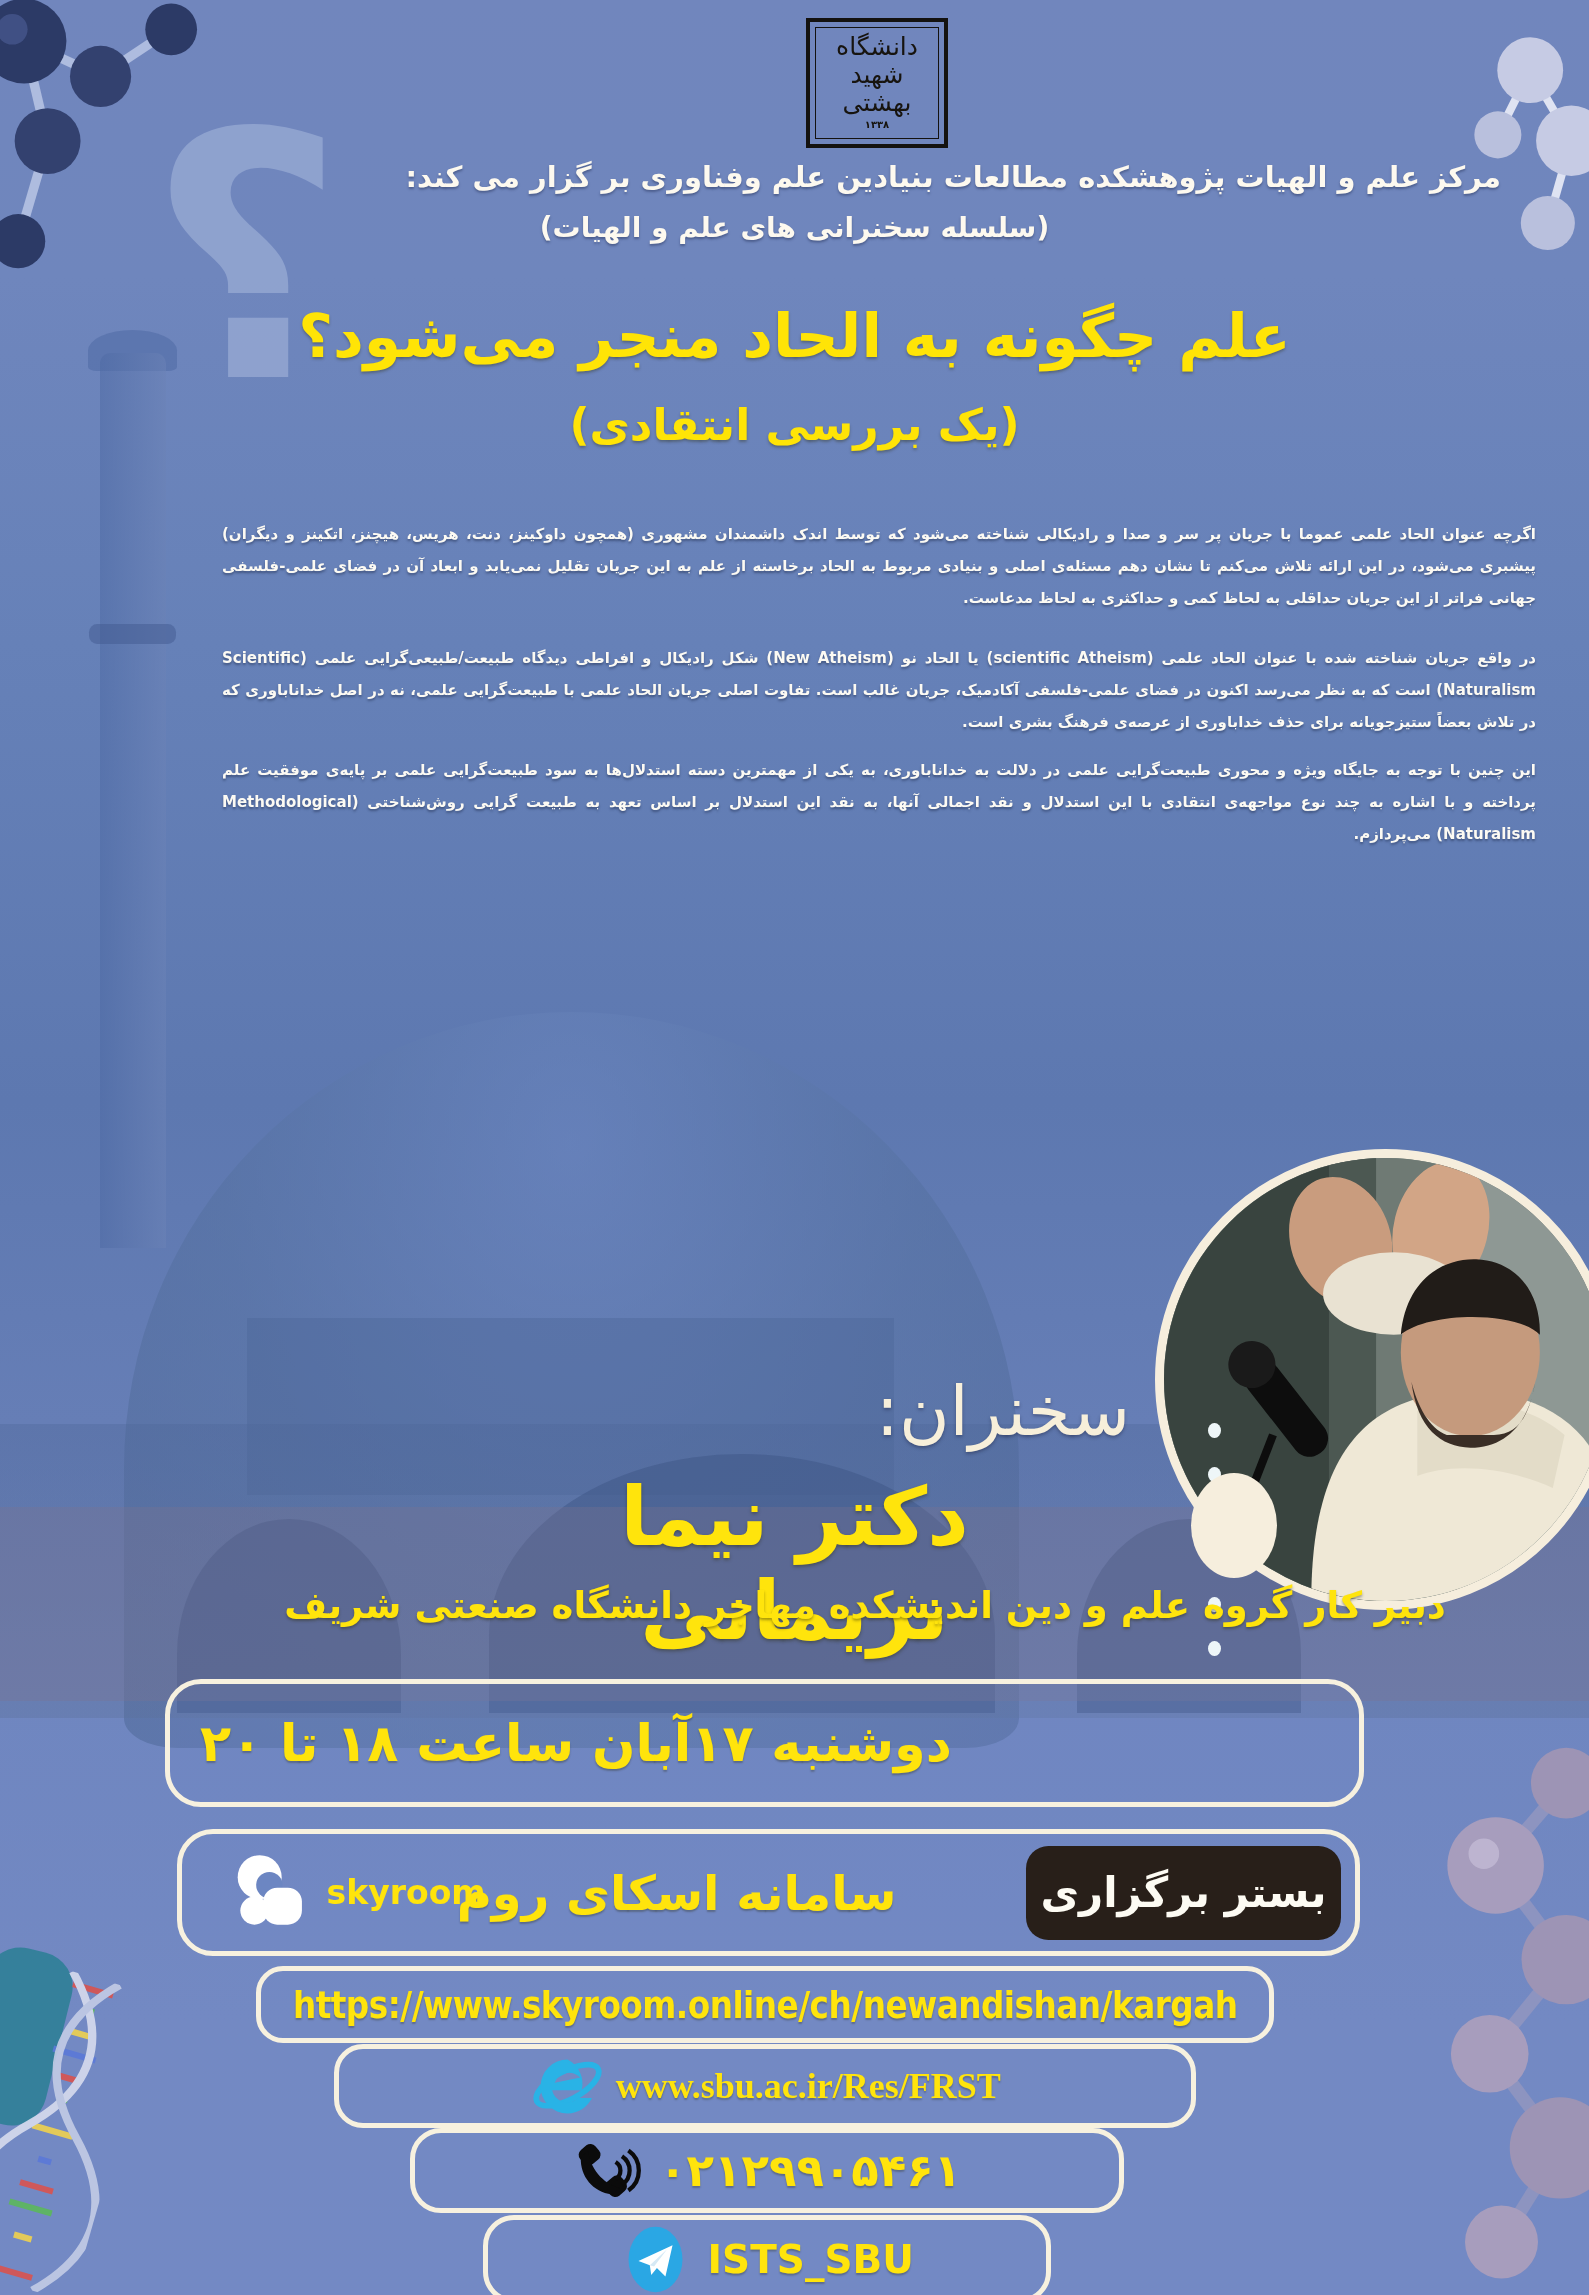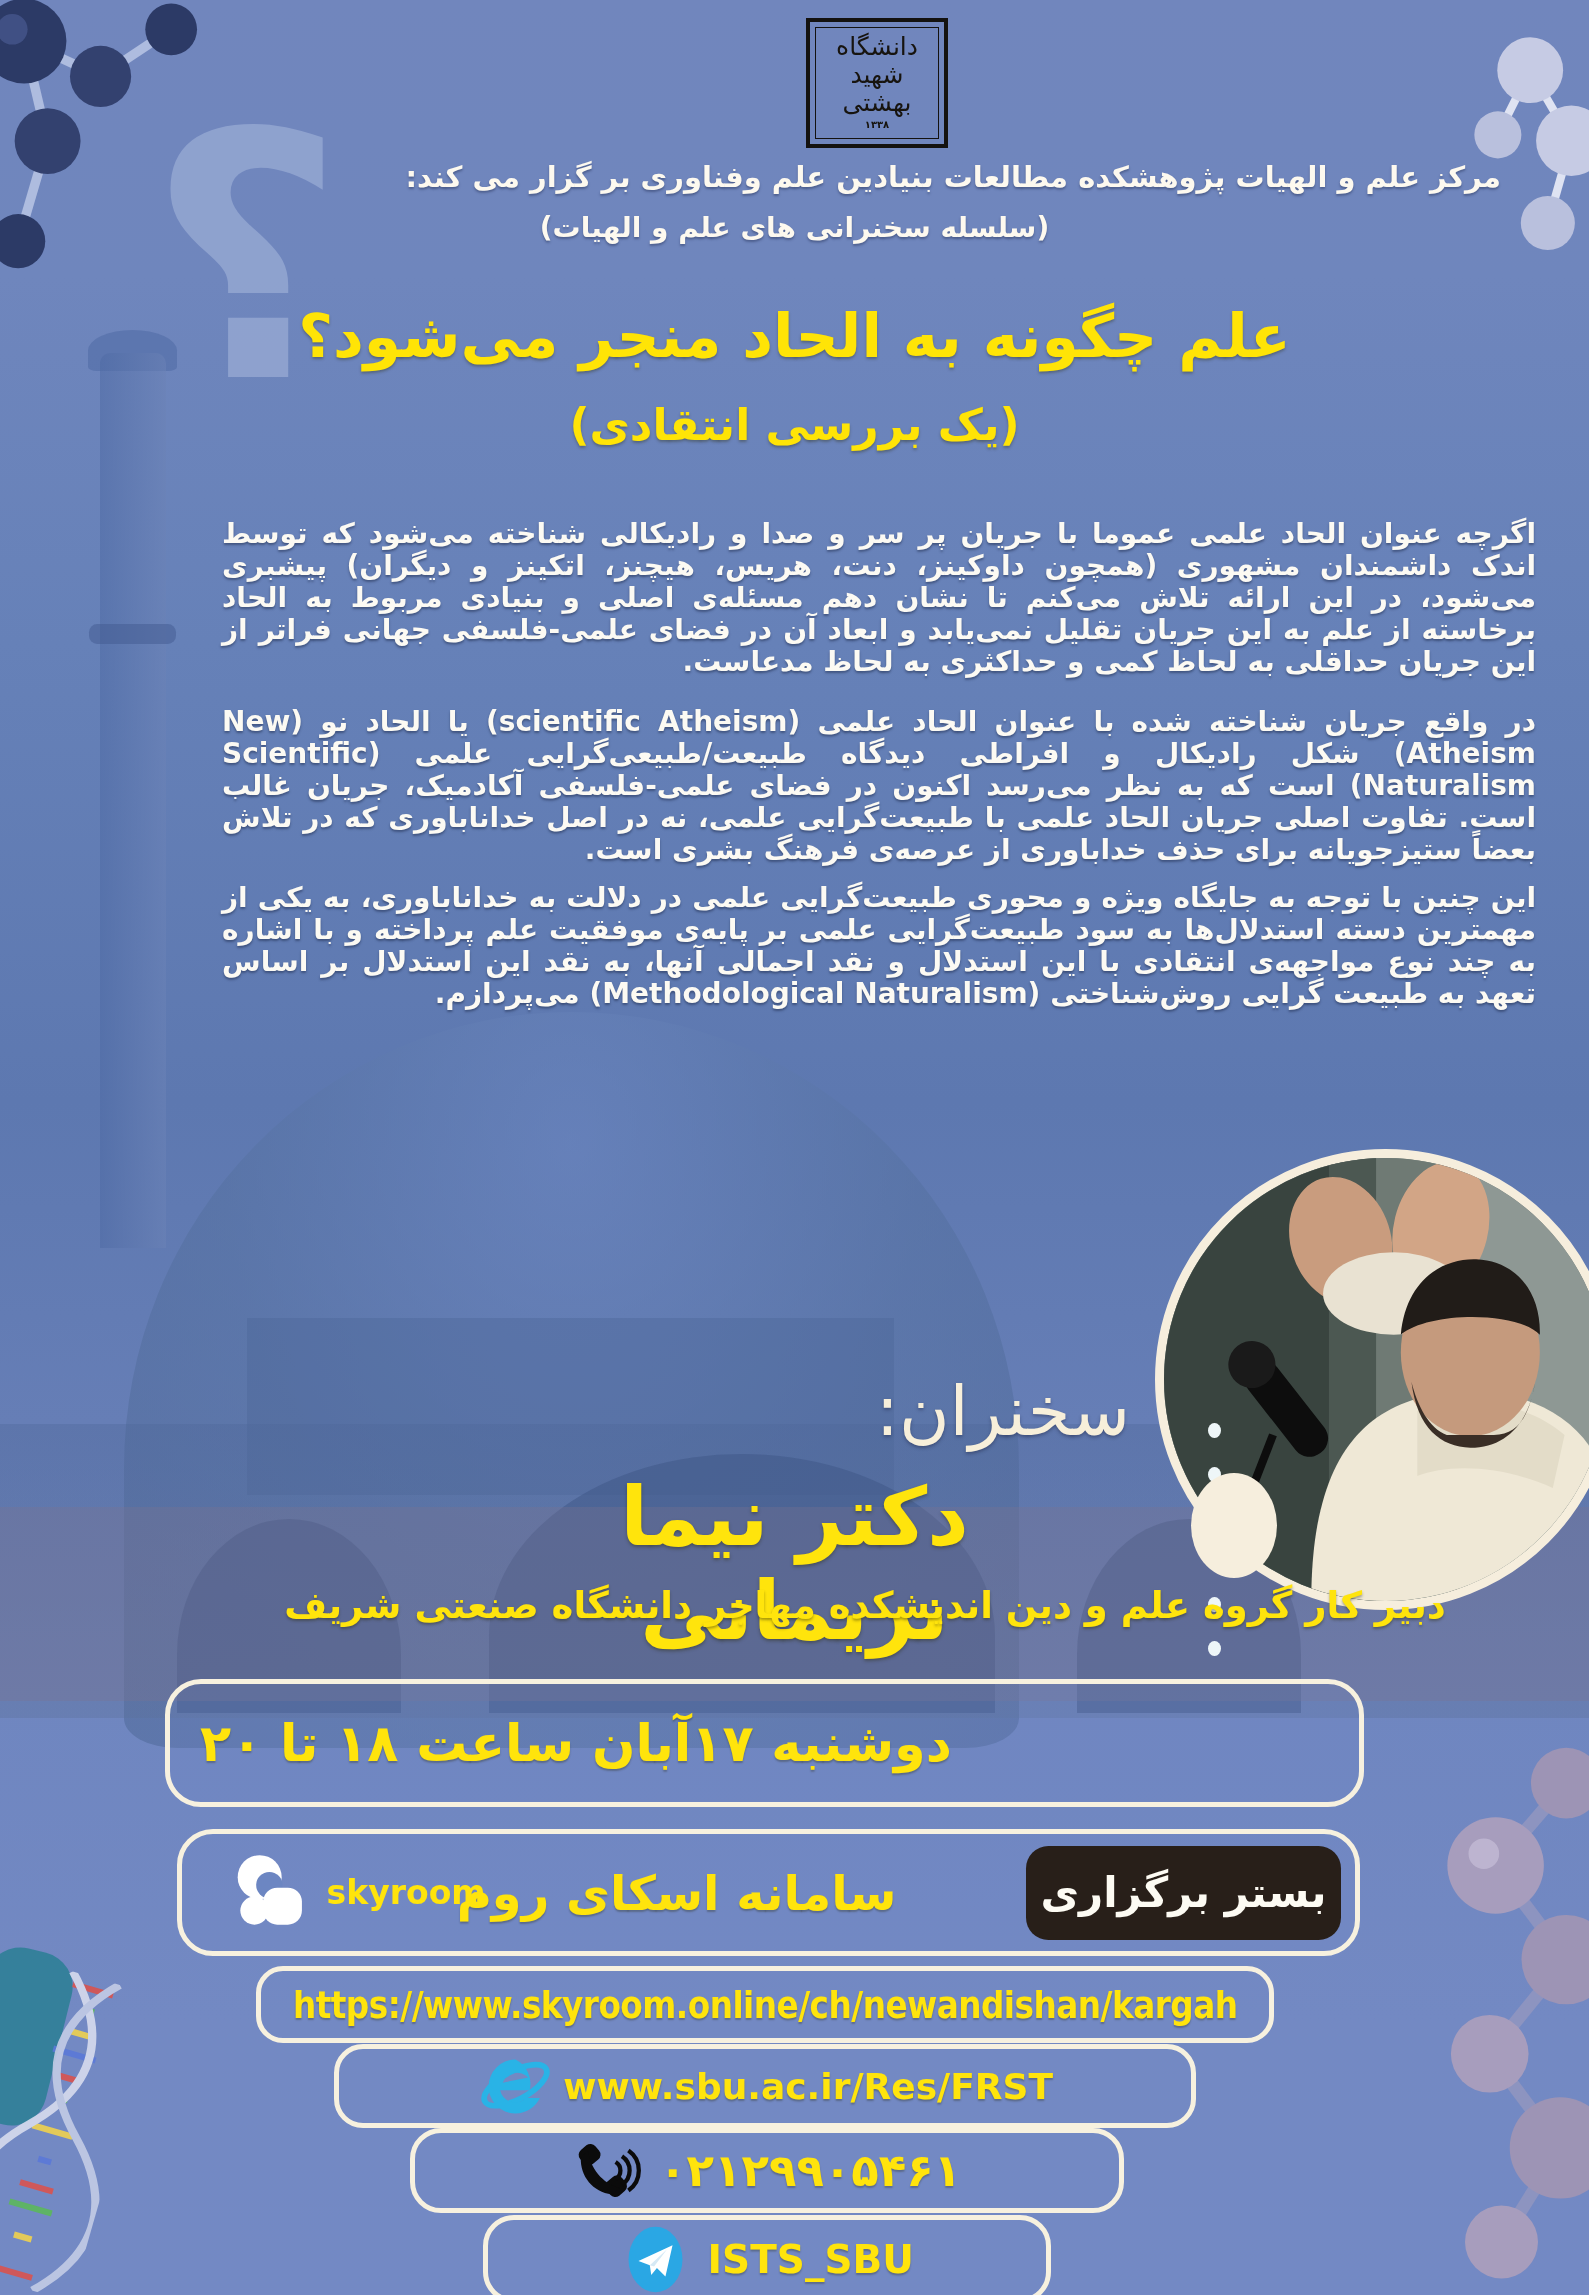--- a/index.html
+++ b/index.html
@@ -30,21 +30,21 @@
     display:flex;flex-direction:column;align-items:center;justify-content:center;gap:0;}
   .logo-box .l{font-weight:normal;color:#17140f;font-size:25px;line-height:28px;}
   .logo-box .y{font-weight:bold;color:#17140f;font-size:10px;line-height:15.3px;letter-spacing:2.4px;}
   
   .org-line{left:88px;top:160px;width:1413px;text-align:right;direction:rtl;color:#fdf9ef;font-weight:bold;font-size:29px;text-shadow:0 1.8px 2.4px rgba(25,35,70,.4);}
   .series-line{left:88px;top:211px;width:1413px;text-align:center;direction:rtl;color:#fdf9ef;font-weight:bold;font-size:28px;text-shadow:0 1.8px 2.4px rgba(25,35,70,.4);}
   .main-title{left:88px;top:301px;width:1413px;text-align:center;direction:rtl;color:#ffe406;font-weight:bold;font-size:60px;text-shadow:0 2.4px 2.9px rgba(40,40,10,.35);}
   .sub-title{left:88px;top:399px;width:1413px;text-align:center;direction:rtl;color:#ffe406;font-weight:bold;font-size:44px;text-shadow:0 2.4px 2.9px rgba(40,40,10,.35);}
   
   .abstract{left:206px;top:518px;width:1330px;direction:rtl;}
-  .abstract p{margin:0 0 28px 16px;text-align:justify;text-justify:inter-word;color:#fcfaf3;font-weight:bold;font-size:28px;line-height:32px;text-shadow:0 1.8px 2.4px rgba(20,30,60,.45);}
+  .abstract p{margin:0 0 28px 16px;text-align:justify;text-justify:inter-word;color:#fcfaf3;font-weight:bold;font-size:15px;line-height:32px;text-shadow:0 1.8px 2.4px rgba(20,30,60,.45);}
   .abstract p:nth-child(2){margin-bottom:16px;}
   .abstract p:last-child{margin-bottom:0;}
   
   .speaker-label{top:1371px;right:459px;direction:rtl;color:#f7efda;font-weight:normal;font-size:69px;text-shadow:0 2.4px 3.5px rgba(25,30,60,.4);}
   .speaker-name{top:1470px;left:500px;width:589px;text-align:center;direction:rtl;color:#ffe40c;font-weight:bold;font-size:81px;text-shadow:0 2.4px 3.5px rgba(40,40,10,.4);}
   .speaker-role{top:1584px;left:235px;width:1260px;text-align:center;direction:rtl;color:#ffe40c;font-weight:bold;font-size:37px;text-shadow:0 1.8px 2.9px rgba(40,40,10,.4);}
   .photo-circle{left:1155px;top:1149px;width:443px;height:443px;border-radius:50%;border:9.4px solid #f6eedd;overflow:hidden;background:#6e7a76;}
   .dot{width:13px;height:15.3px;border-radius:50%;background:#eef6f8;}
   .big-ellipse{left:1191px;top:1473px;width:86px;height:105px;border-radius:50%;background:#f6eedd;}
   
@@ -56,21 +56,21 @@
   #date-row .row-label{width:266px;height:93px;font-size:42px;}
   #date-row .row-value{position:absolute;left:23.5px;top:0;width:765px;height:100%;display:flex;align-items:center;justify-content:center;font-size:51px;}
   #platform-row{left:177px;top:1829px;width:1183px;height:127px;}
   #platform-row .row-label{width:315px;height:94px;font-size:42px;}
   #platform-row .row-value{position:absolute;left:253px;top:0;width:483px;height:100%;display:flex;align-items:center;justify-content:center;font-size:48px;}
   .skyroom-wrap{position:absolute;left:46px;top:0;height:100%;display:flex;align-items:center;gap:10.6px;}
   .skyroom-text{color:#ffe40c;font-weight:bold;font-size:33px;}
   #url-row{left:256px;top:1966px;width:1018px;height:77px;border-radius:27px;display:flex;align-items:center;justify-content:center;}
   .url-text{color:#ffe40c;font-weight:bold;font-size:38px;direction:ltr;display:inline-block;transform:scaleX(.86);letter-spacing:-0.6px;text-shadow:0 1.8px 1.8px rgba(35,35,10,.3);}
   #web-row{left:334px;top:2044px;width:862px;height:84px;border-radius:29px;display:flex;align-items:center;justify-content:center;gap:9.4px;}
-  .web-text{color:#ffe40c;font-weight:bold;font-size:36px;direction:ltr;text-shadow:0 1.8px 1.8px rgba(35,35,10,.3);}
+  .web-text{color:#ffe40c;font-weight:bold;font-size:36px;direction:ltr;text-shadow:0 1.8px 1.8px rgba(35,35,10,.3);font-family:Liberation Serif, serif;}
   #phone-row{left:410px;top:2128px;width:714px;height:85px;border-radius:31px;display:flex;align-items:center;justify-content:center;gap:15.3px;}
   .phone-text{color:#ffe40c;font-weight:bold;font-size:45px;direction:rtl;text-shadow:0 1.8px 1.8px rgba(35,35,10,.3);}
   #tg-row{left:483px;top:2215px;width:568px;height:88px;border-radius:31px;display:flex;align-items:center;justify-content:center;gap:16.5px;}
   .tg-text{color:#ffe40c;font-weight:bold;font-size:39px;direction:ltr;text-shadow:0 1.8px 1.8px rgba(35,35,10,.3);}
   .icon-svg{display:block;}
 </style>
 </head>
 <body>
 
 <div id="poster">

